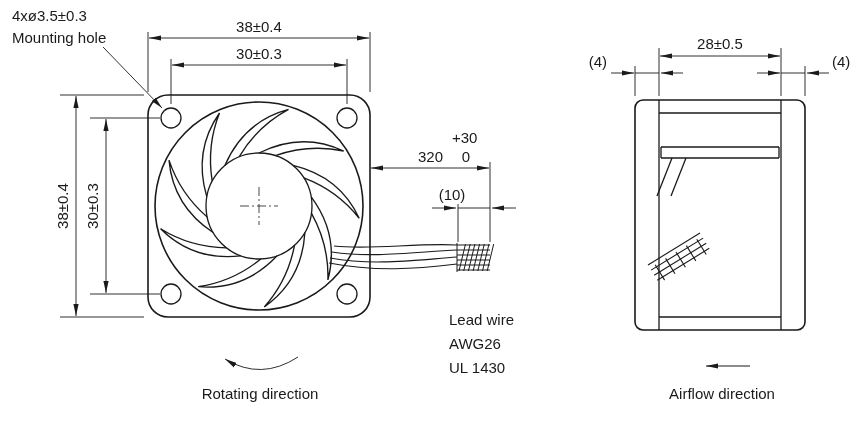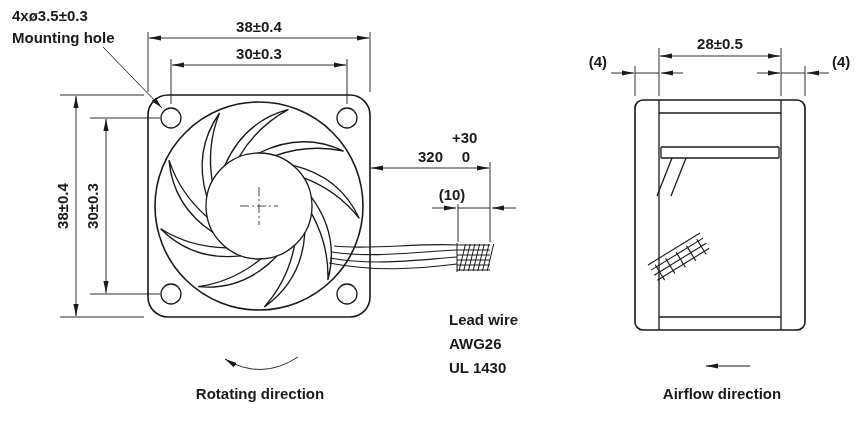--- a/index.html
+++ b/index.html
@@ -1,17 +1,17 @@
 <!DOCTYPE html>
 <html style="--line: #1a1a1a; --bg: #ffffff;"><head>
 <meta charset="utf-8">
 <style>
   html,body{margin:0;padding:0;background:#fff;}
   .stage{position:relative;width:861px;height:424px;background:var(--bg,#ffffff);
-         font-family:"Liberation Sans",sans-serif;overflow:hidden;font-weight:bold;}
+         font-family:"Liberation Sans",sans-serif;overflow:hidden;}
   svg{display:block;}
   svg text{fill:var(--line,#1a1a1a);font-size:15px;font-family:"Liberation Sans",sans-serif;}
   .outline{stroke:var(--line,#1a1a1a);stroke-width:1.6;fill:none;stroke-linejoin:round;stroke-linecap:round;}
   .mid{stroke:var(--line,#1a1a1a);stroke-width:1.3;fill:none;}
   .dim{stroke:var(--line,#1a1a1a);stroke-width:0.9;fill:none;}
   .wire{stroke:var(--line,#1a1a1a);stroke-width:1.2;fill:none;}
   .centerline{stroke:var(--line,#1a1a1a);stroke-width:0.8;fill:none;stroke-dasharray:9 3 2 3;}
   #blades path{fill:none;stroke:var(--line,#1a1a1a);stroke-width:1.35;}
   #wire-end line{stroke:var(--line,#1a1a1a);stroke-width:1;}
   #side-wire-bundle line{stroke:var(--line,#1a1a1a);stroke-width:1.1;}

